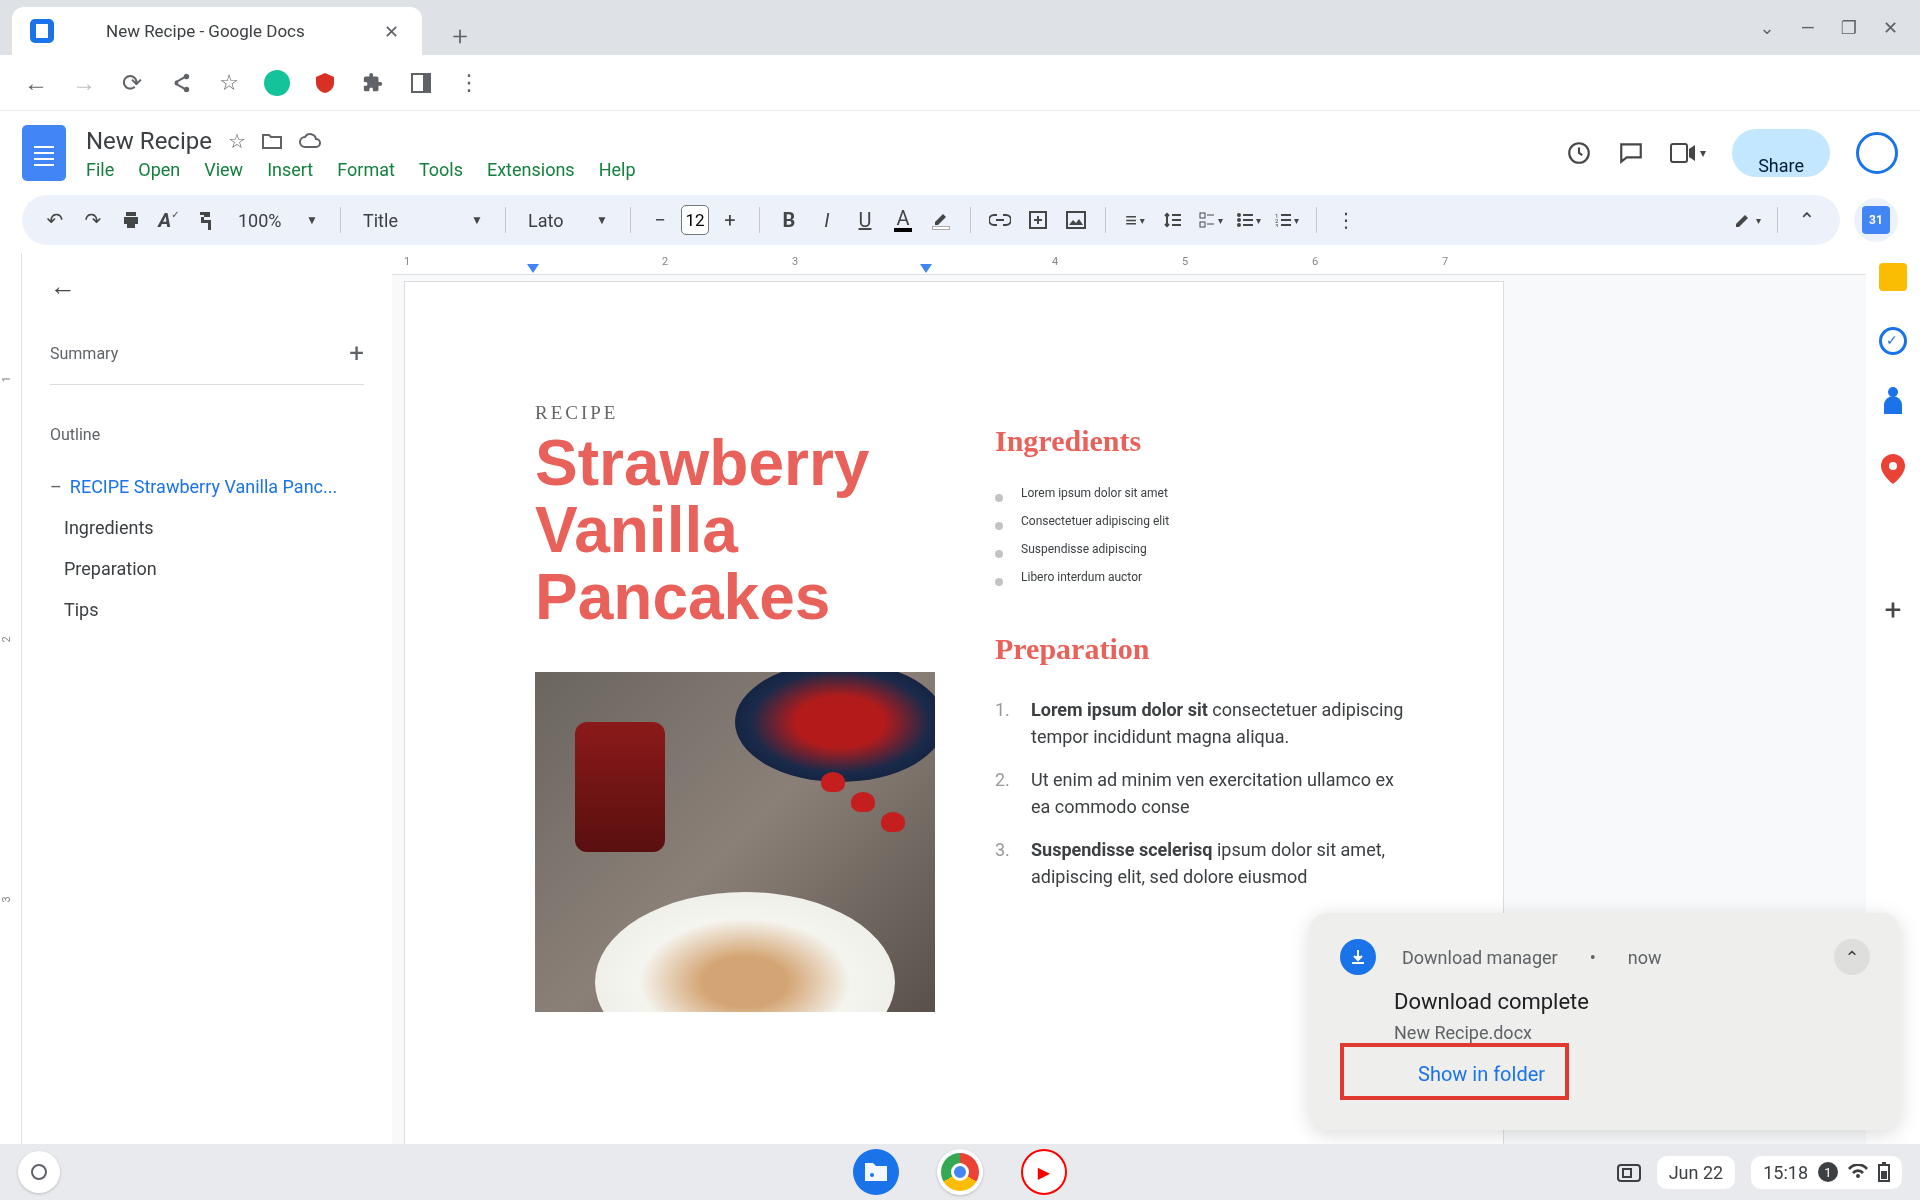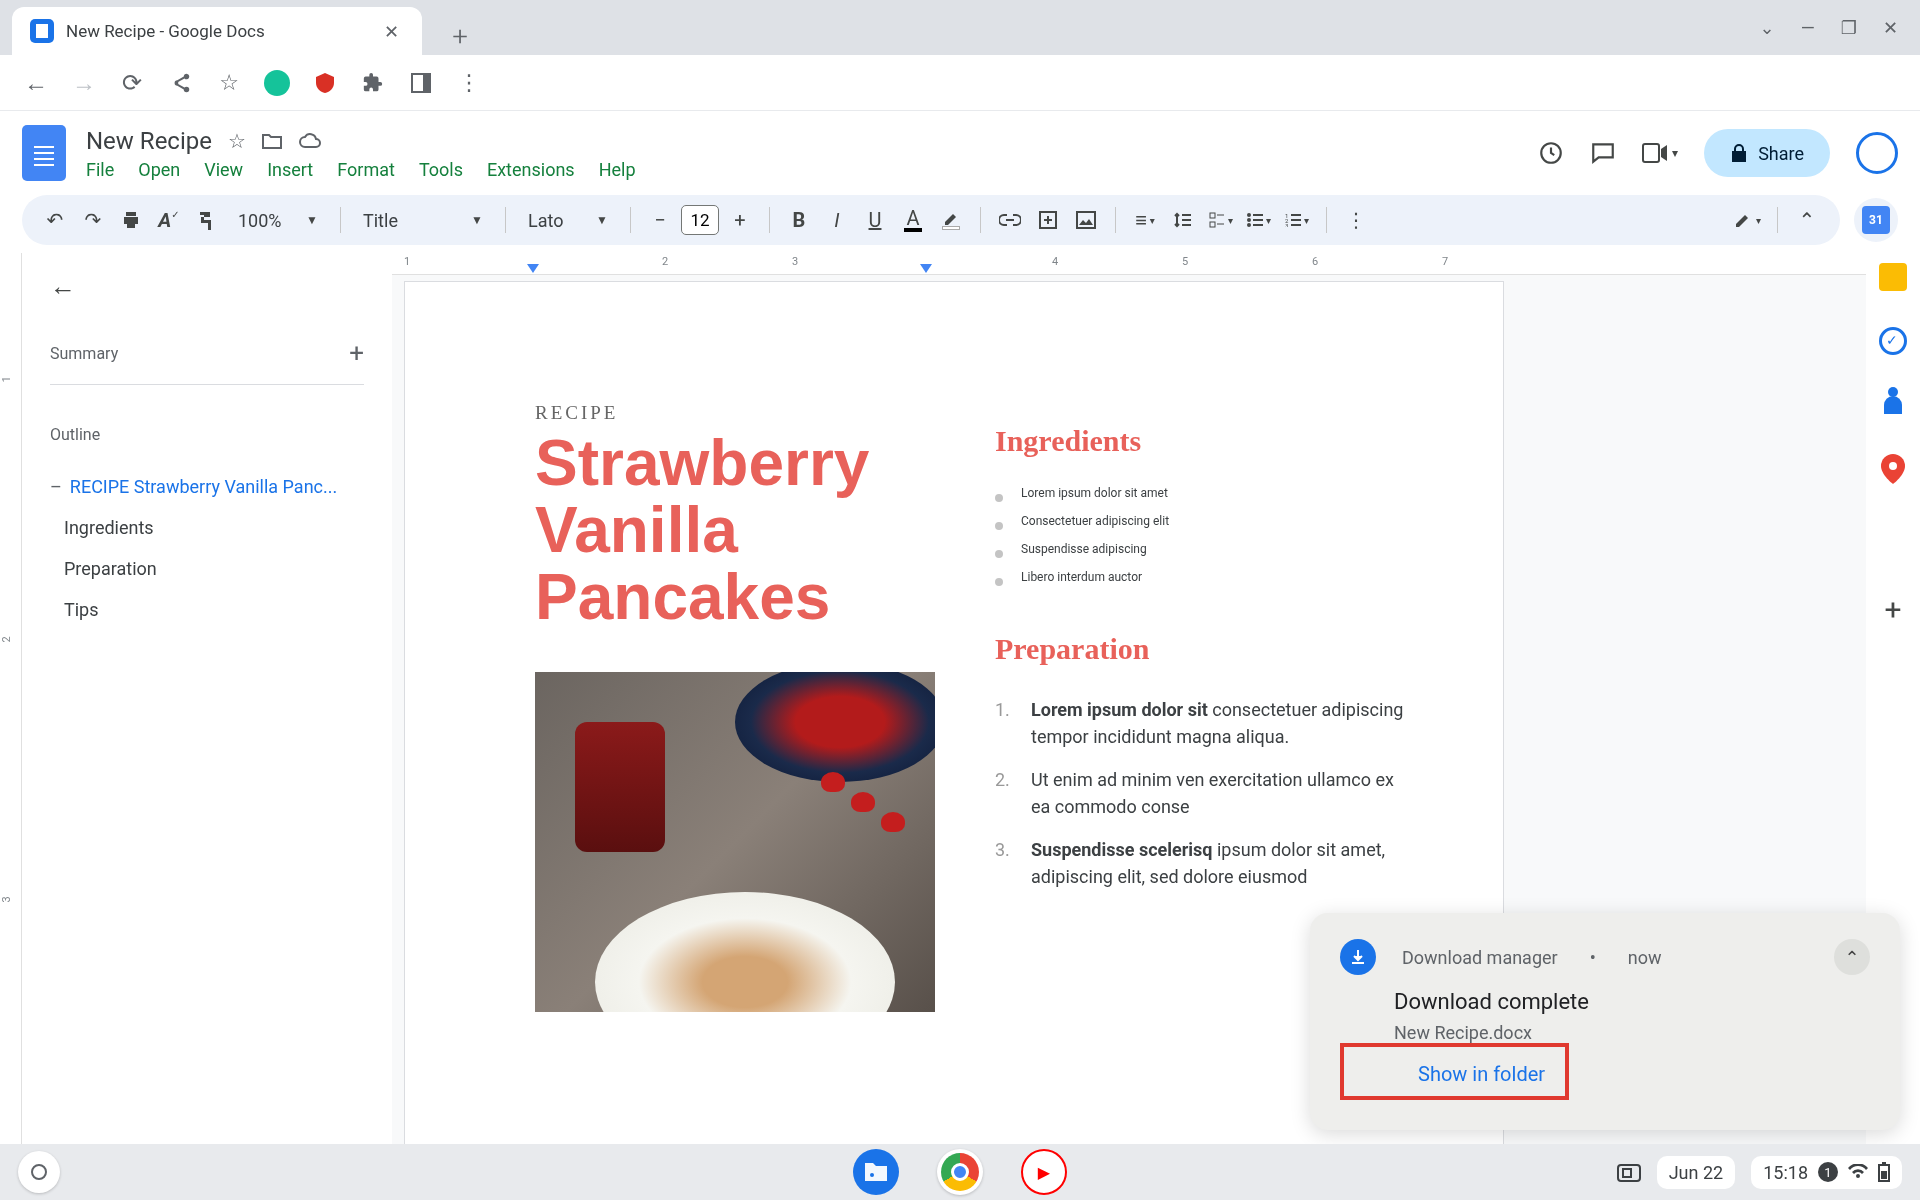--- a/index.html
+++ b/index.html
@@ -3,21 +3,21 @@
 <meta charset="utf-8">
 <style>
 * { box-sizing: border-box; margin: 0; padding: 0; font-family: "Google Sans", Roboto, Arial, sans-serif; }
 body { width: 1920px; height: 1200px; background: #fff; overflow: hidden; font-size: 18px; color: #3c4043; }
 
 
 .browser-tabs { height: 55px; background: #dee1e6; display: flex; align-items: flex-end; padding-left: 12px; }
 .tab { background: #fff; height: 48px; width: 410px; border-radius: 12px 12px 0 0; display: flex; align-items: center; padding: 0 18px; gap: 12px; }
 .tab-favicon { width: 24px; height: 24px; background: #1a73e8; border-radius: 5px; display: flex; align-items: center; justify-content: center; }
 .tab-favicon::after { content: ""; width: 12px; height: 14px; background: #fff; }
-.tab-title { flex: 1; font-size: 17px; color: #3c4043; white-space: nowrap; overflow: hidden; text-overflow: ellipsis; }
+.tab-title { flex: 1; font-size: 17px; color: #3c4043; white-space: nowrap; overflow: hidden; text-overflow: ellipsis; margin-left: 40px; }
 .tab-close { width: 20px; color: #5f6368; cursor: pointer; }
 .new-tab { width: 40px; height: 40px; margin-left: 18px; display: flex; align-items: center; justify-content: center; font-size: 26px; color: #5f6368; cursor: pointer; }
 .win-controls { margin-left: auto; display: flex; gap: 26px; padding-right: 22px; align-items: center; height: 100%; color: #5f6368; }
 .win-controls span { cursor: pointer; }
 
 .omnibox-row { height: 56px; background: #fff; display: flex; align-items: center; padding: 0 18px; gap: 12px; border-bottom: 1px solid #e8eaed; }
 .nav-btn { width: 36px; height: 36px; display: flex; align-items: center; justify-content: center; color: #5f6368; cursor: pointer; font-size: 24px; }
 .nav-btn.disabled { color: #bdc1c6; }
 .url-bar { flex: 1; height: 40px; background: #f1f3f4; border-radius: 20px; display: flex; align-items: center; padding: 0 18px; gap: 10px; font-size: 18px; }
 .url-host { color: #202124; }
@@ -34,31 +34,31 @@
 .docs-logo { width: 44px; height: 56px; background: #4285f4; border-radius: 5px; display: flex; align-items: center; justify-content: center; position: relative; }
 .docs-logo::after { content: ""; width: 20px; height: 2px; background: #fff; box-shadow: 0 6px 0 #fff, 0 12px 0 #fff, 0 -6px 0 #fff; }
 .doc-meta { flex: 1; }
 .doc-title-row { display: flex; align-items: center; gap: 16px; }
 .doc-title { font-size: 24px; color: #3c4043; }
 .title-icon { color: #5f6368; font-size: 20px; cursor: pointer; }
 .menu-bar { display: flex; gap: 24px; font-size: 18px; color: #15803d; margin-top: 4px; }
 .menu-bar span { cursor: pointer; }
 .hdr-actions { display: flex; align-items: center; gap: 26px; }
 .hdr-icon { color: #444746; cursor: pointer; font-size: 26px; }
-.share-btn { height: 48px; background: #c2e7ff; border-radius: 24px; display: flex; align-items: center; gap: 10px; padding: 16px 26px; font-size: 18px; color: #001d35; cursor: pointer; }
+.share-btn { height: 48px; background: #c2e7ff; border-radius: 24px; display: flex; align-items: center; gap: 10px; padding: 16px 26px; font-size: 18px; color: #001d35; cursor: pointer; flex-direction: column; }
 .avatar-ring { width: 42px; height: 42px; border: 3px solid #1a73e8; border-radius: 50%; background: #fff; }
 
 
 .toolbar-wrap { padding: 0 22px 8px 22px; display: flex; align-items: center; }
 .toolbar { flex: 1; height: 50px; background: #edf2fa; border-radius: 25px; display: flex; align-items: center; padding: 0 16px; gap: 4px; }
 .tb { min-width: 34px; height: 34px; display: flex; align-items: center; justify-content: center; color: #444746; cursor: pointer; font-size: 20px; padding: 0 4px; }
 .tb-sep { width: 1px; height: 26px; background: #c7c7c7; margin: 0 8px; }
 .tb-sel { display: flex; align-items: center; gap: 6px; padding: 0 10px; font-size: 18px; min-width: 100px; cursor: pointer; }
 .tb-sel.wide { min-width: 140px; }
-.fsize { border: 1px solid #747775; border-radius: 5px; width: 38px; height: 30px; text-align: center; font-size: 17px; background: #fff; }
+.fsize { border: 1px solid #747775; border-radius: 5px; width: 28px; height: 30px; text-align: center; font-size: 17px; background: #fff; }
 .caret { font-size: 12px; color: #444746; margin-left: auto; }
 .tb-underA { display: flex; flex-direction: column; align-items: center; line-height: 1; }
 .tb-underA .bar { width: 18px; height: 4px; background: #000; }
 .tb-underA.hl .bar { background: #fff; border: 1px solid #aaa; }
 .toolbar-right { width: 44px; height: 44px; background: #edf2fa; border-radius: 22px; display: flex; align-items: center; justify-content: center; margin-left: 14px; cursor: pointer; color: #444746; }
 
 
 .content { display: flex; height: calc(100% - 55px - 56px - 84px - 58px - 56px); }
 .ruler-v { width: 22px; background: #fff; border-right: 1px solid #e0e0e0; position: relative; }
 .ruler-v .num { position: absolute; left: 3px; font-size: 11px; color: #80868b; transform: rotate(-90deg); }

